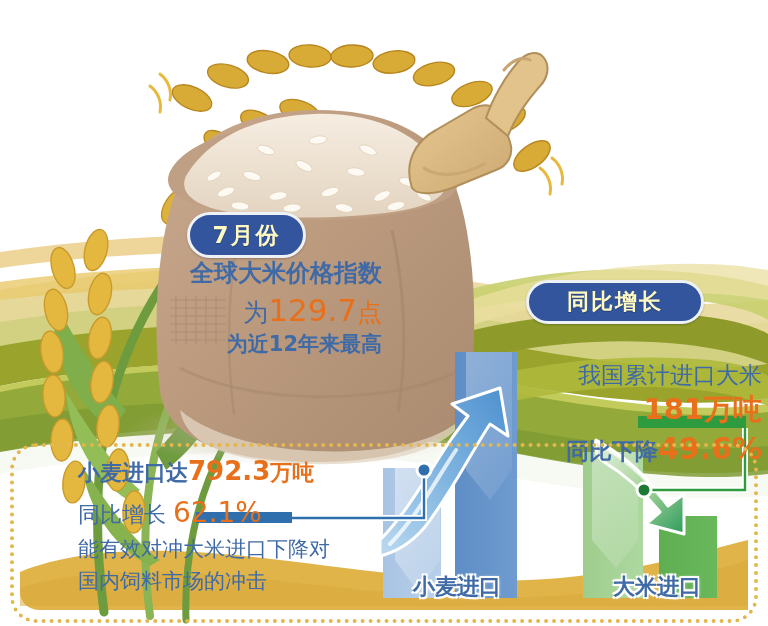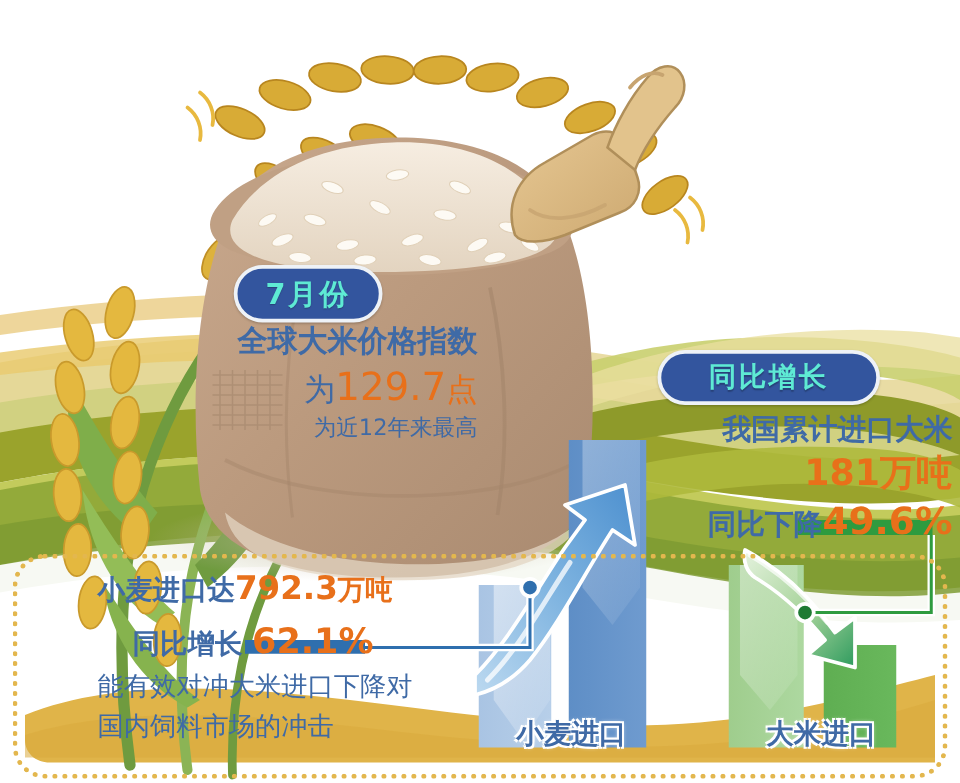--- a/index.html
+++ b/index.html
@@ -5,51 +5,51 @@
   html,body{margin:0;padding:0;background:#fff;}
   body{font-family:"Liberation Sans","DejaVu Sans",sans-serif;}
   #stage{position:relative;width:768px;height:626px;overflow:hidden;background:#ffffff;}
   #bg{position:absolute;left:0;top:0;width:768px;height:626px;}
 
   
   .pill{
     position:absolute;display:flex;align-items:center;justify-content:center;
     background:#33559e;border-radius:999px;border:3px solid #eef2f7;
     box-shadow:0 1px 2px rgba(0,0,0,.22);
-    color:#5eead4;font-weight:bold;letter-spacing:2px;
+    color:#fef9c3;font-weight:bold;letter-spacing:2px;
     text-shadow:0 1px 1px rgba(0,0,0,.25);
   }
   #pill-month{left:187px;top:212px;width:113px;height:40px;font-size:23px;}
   #pill-half{left:526px;top:280px;width:172px;height:38px;font-size:22px;}
 
   
   .cn{font-family:"DejaVu Sans","Liberation Sans",sans-serif;}
   .blue{color:#3f6aa6;}
   .orange{color:#e8701a;}
 
   #sack-text{position:absolute;left:118px;top:258px;width:264px;text-align:right;line-height:1.32;}
   #sack-text .l1{font-size:24px;font-weight:bold;}
   #sack-text .l2{font-size:25px;font-weight:normal;}
   #sack-text .l2 .num{font-size:31px;}
-  #sack-text .l3{font-size:18px;font-weight:normal;}
+  #sack-text .l3{font-size:21px;font-weight:bold;}
 
   #right-text{position:absolute;left:506px;top:330px;width:256px;text-align:right;line-height:1.3;}
-  #right-text .r1{font-size:23px;font-weight:bold;}
+  #right-text .r1{font-size:23px;font-weight:normal;margin-top:31px;}
   #right-text .r2{font-size:29px;font-weight:bold;}
   #right-text .r3{font-size:23px;font-weight:bold;}
   #right-text .r3 .num{font-size:30px;}
 
   
   #dotbox{position:absolute;left:10px;top:443px;width:740px;height:172px;
     border:4px dotted #e3b74e;border-radius:26px;pointer-events:none;}
 
   #box-text{position:absolute;left:78px;top:452px;width:320px;line-height:1.52;}
   #box-text .b1{font-size:22px;font-weight:bold;}
   #box-text .b1 .num{font-size:26px;}
-  #box-text .b2{font-size:22px;font-weight:bold;margin-left:28px;}
+  #box-text .b2{font-size:22px;font-weight:normal;}
   #box-text .b2 .num{font-size:28px;}
   #box-text .b3,#box-text .b4{font-size:21px;font-weight:normal;}
 
   .barlabel{position:absolute;font-size:22px;font-weight:bold;color:#3f6aa6;
     font-family:"DejaVu Sans","Liberation Sans",sans-serif;
     text-shadow:-1.6px -1.6px 0 #fff,1.6px -1.6px 0 #fff,-1.6px 1.6px 0 #fff,1.6px 1.6px 0 #fff,0 0 4px #fff;}
   #label-wheat{left:413px;top:572px;}
   #label-rice{left:613px;top:572px;}
 </style>
 </head>

